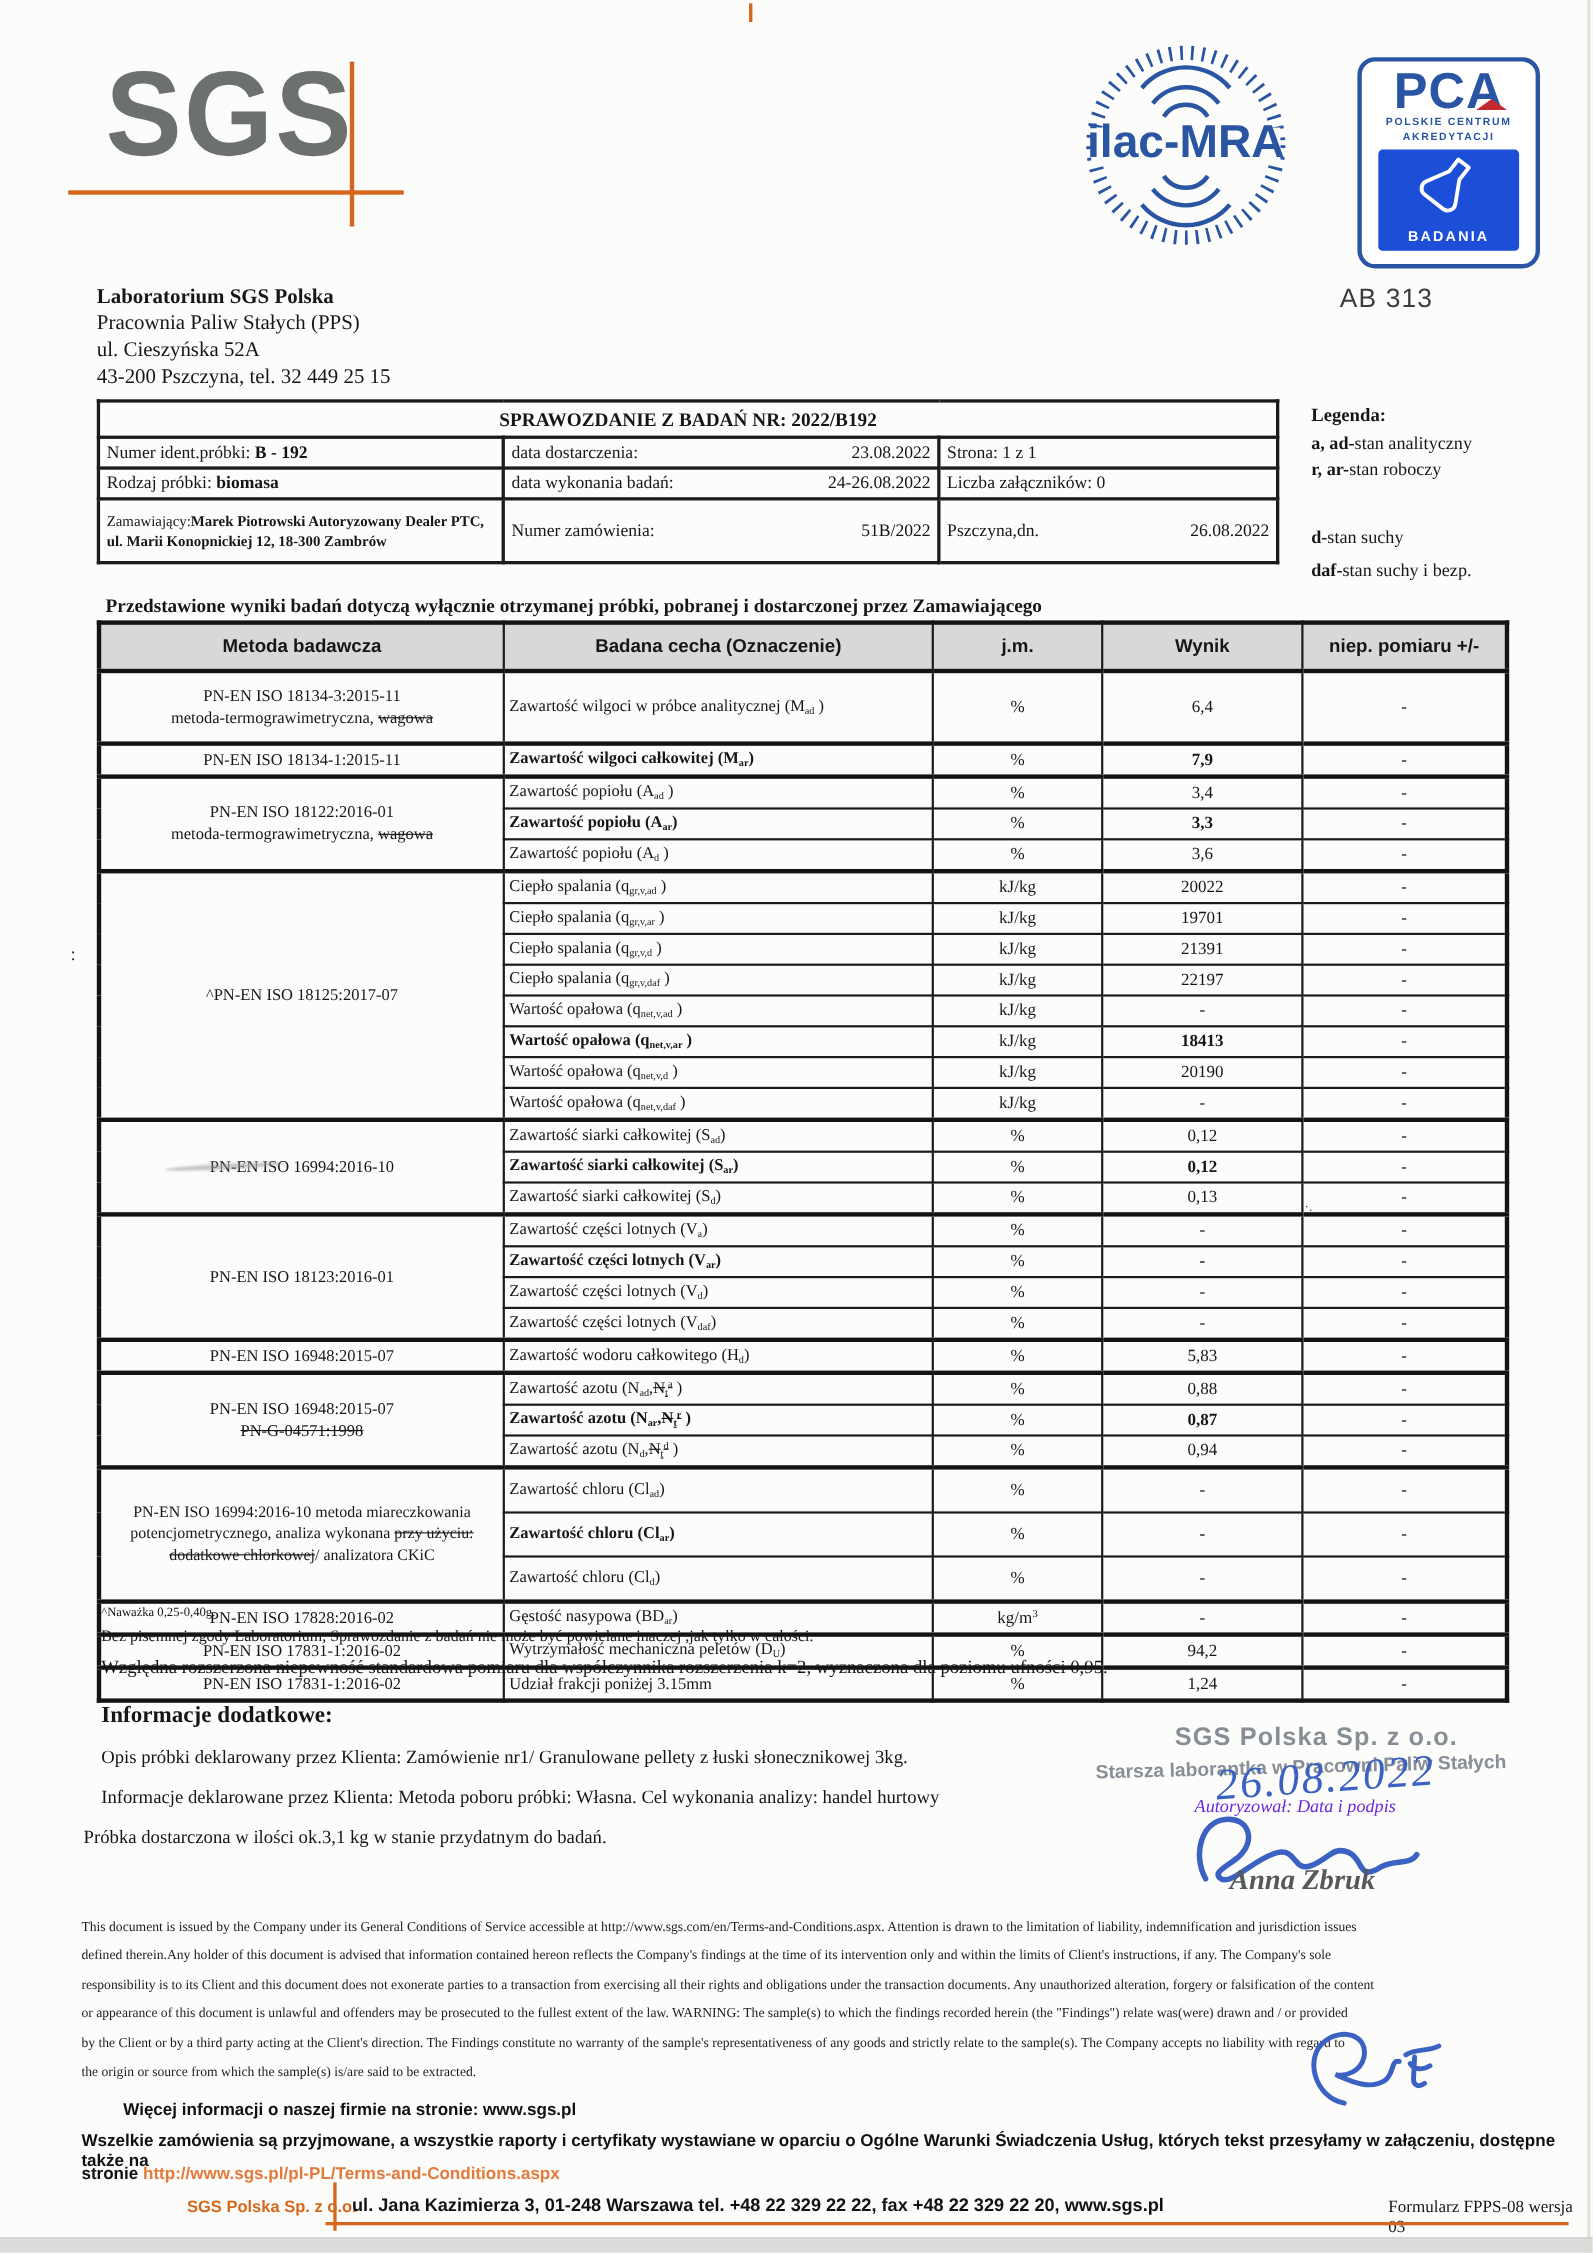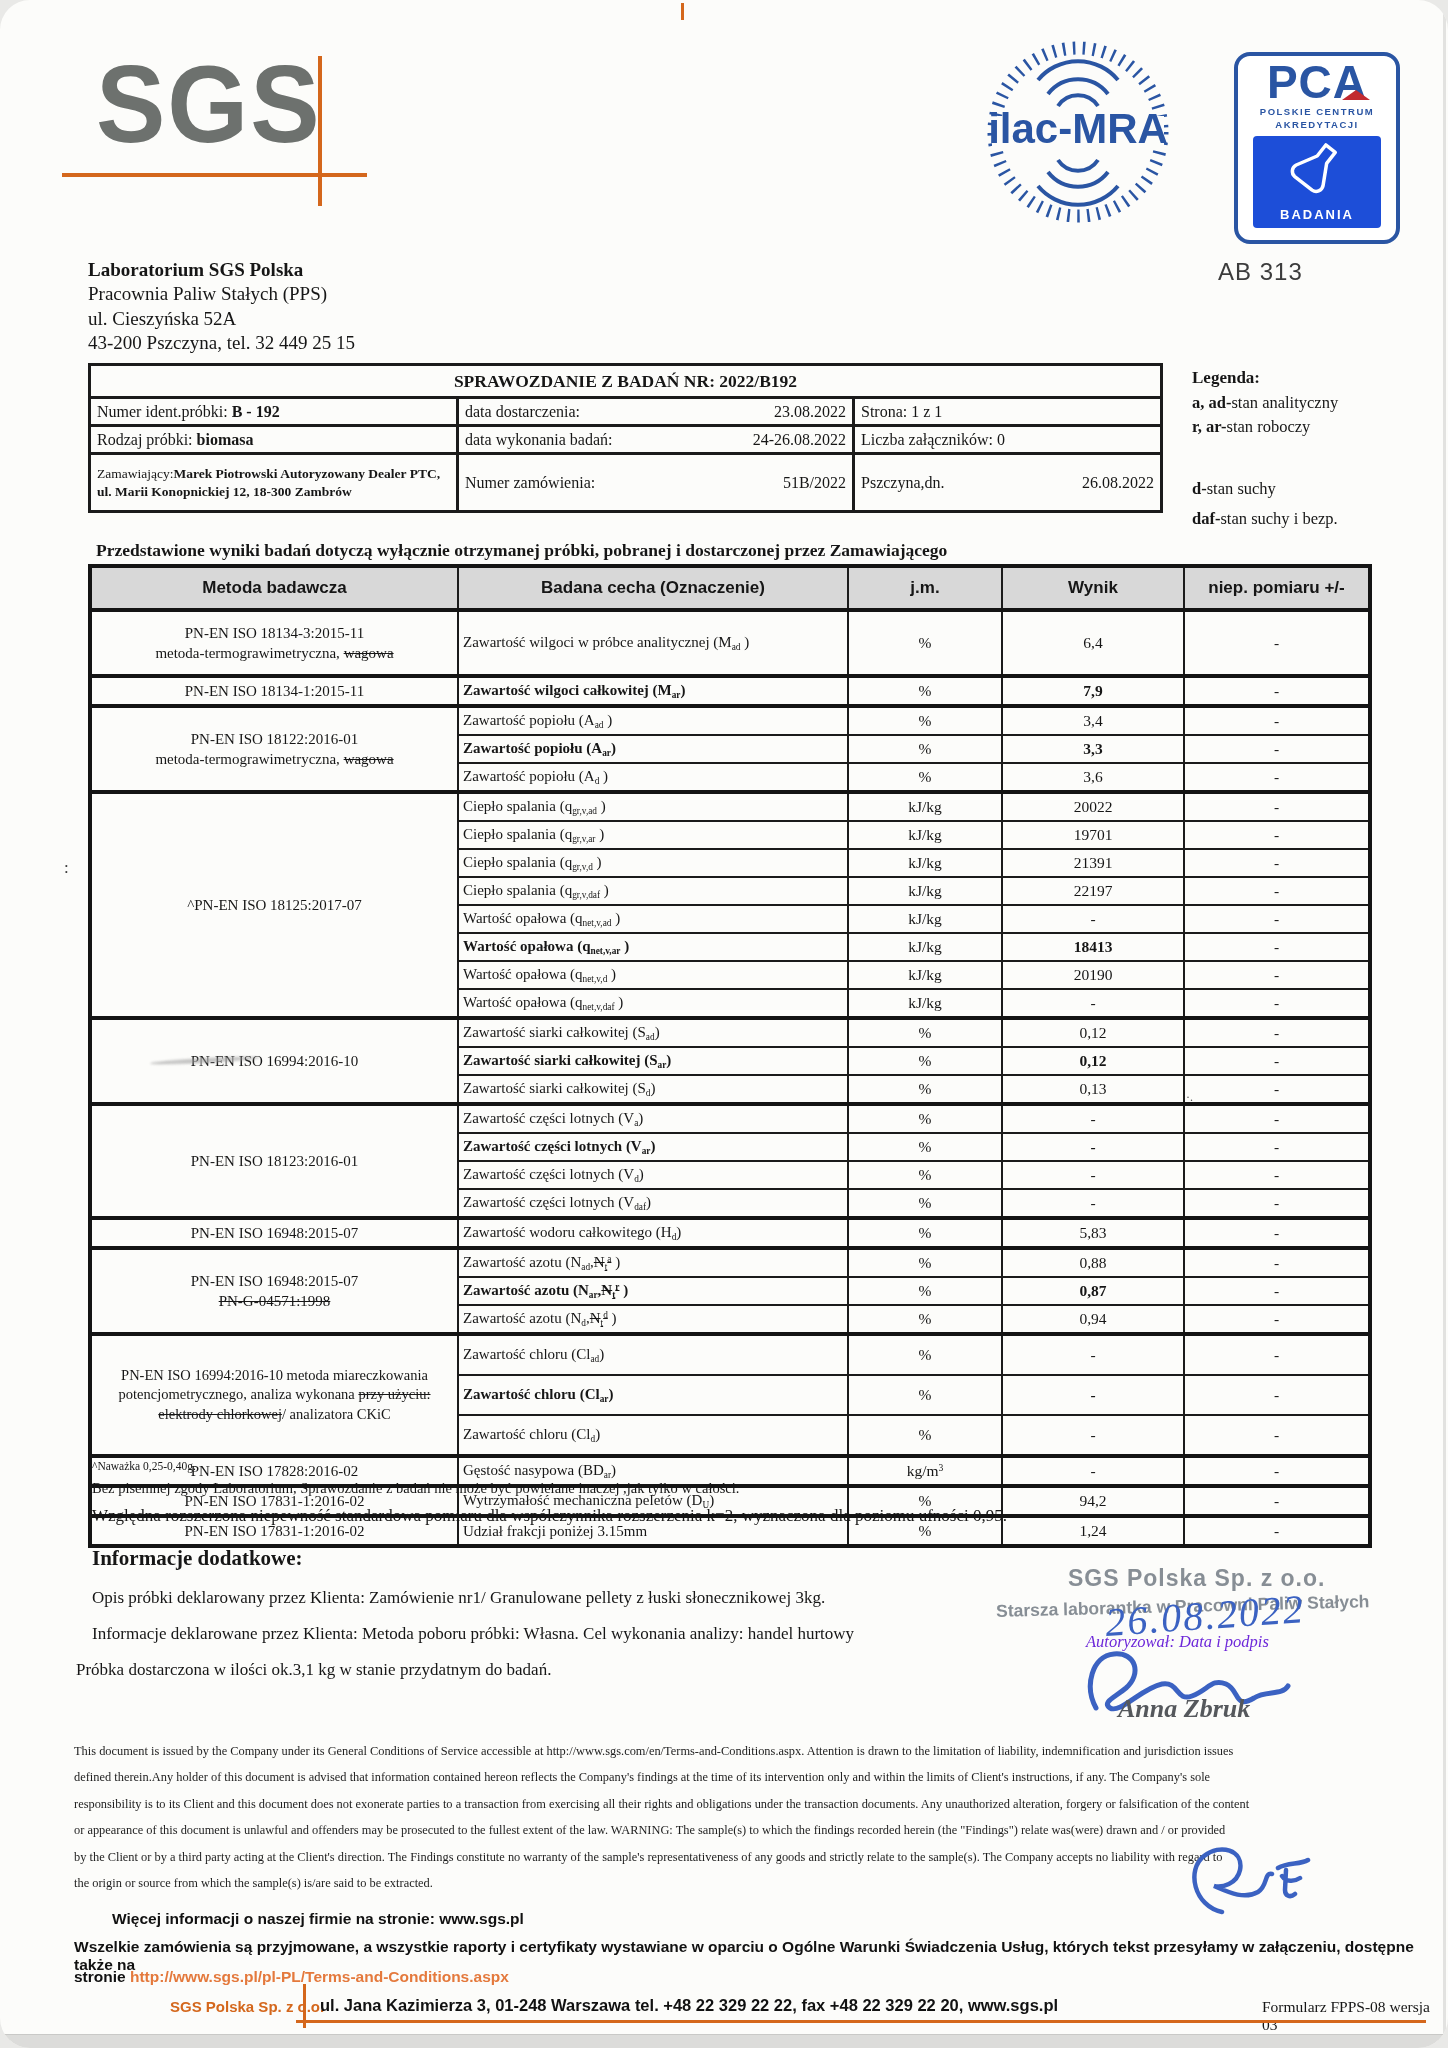--- a/index.html
+++ b/index.html
@@ -1,17 +1,17 @@
 <!DOCTYPE html>
 <html><head>
 <meta charset="utf-8">
 <style>
   html,body{margin:0;padding:0;background:#e9e9e7;}
   .page{position:relative;width:1448px;height:2048px;background:#fcfcfa;overflow:hidden;
-        font-family:"Liberation Serif",serif;color:#161616;border-radius:30px;}
+        font-family:"Liberation Serif",serif;color:#161616;}
   .abs{position:absolute;}
   .st{text-decoration:line-through;}
   sub{font-size:.62em;vertical-align:-.3em;}
   sup{font-size:.62em;vertical-align:.55em;}
   b{font-weight:bold;}
 
   
   .sgs-text{font-family:"Liberation Sans",sans-serif;font-weight:bold;font-size:104px;
             color:#6d716e;letter-spacing:2px;line-height:1;transform:scaleY(1.05);}
   .o-hline{background:#d4671c;height:4px;}
@@ -359,21 +359,21 @@
         <td class="c-wyn">0,87</td>
         <td class="c-niep">-</td>
       </tr>
       <tr>
         <td class="c-cecha">Zawartość azotu (N<sub>d</sub>,<span class="st">N<sub>t</sub><sup>d</sup></span> )</td>
         <td class="c-jm">%</td>
         <td class="c-wyn">0,94</td>
         <td class="c-niep">-</td>
       </tr>
       <tr class="gs mid">
-        <td class="c-met" rowspan="3" style="font-size:14.5px;">PN-EN ISO 16994:2016-10 metoda miareczkowania<br>potencjometrycznego, analiza wykonana <span class="st">przy użyciu:</span><br><span class="st">elektrody chlorkowej</span>/ analizatora CKiC</td>
+        <td class="c-met" rowspan="3" style="font-size:14.5px;">PN-EN ISO 16994:2016-10 metoda miareczkowania<br>potencjometrycznego, analiza wykonana <span class="st">przy użyciu:</span><br><span class="st">dodatkowe chlorkowej</span>/ analizatora CKiC</td>
         <td class="c-cecha">Zawartość chloru (Cl<sub>ad</sub>)</td>
         <td class="c-jm">%</td>
         <td class="c-wyn">-</td>
         <td class="c-niep">-</td>
       </tr>
       <tr class="mid b">
         <td class="c-cecha">Zawartość chloru (Cl<sub>ar</sub>)</td>
         <td class="c-jm">%</td>
         <td class="c-wyn">-</td>
         <td class="c-niep">-</td>

